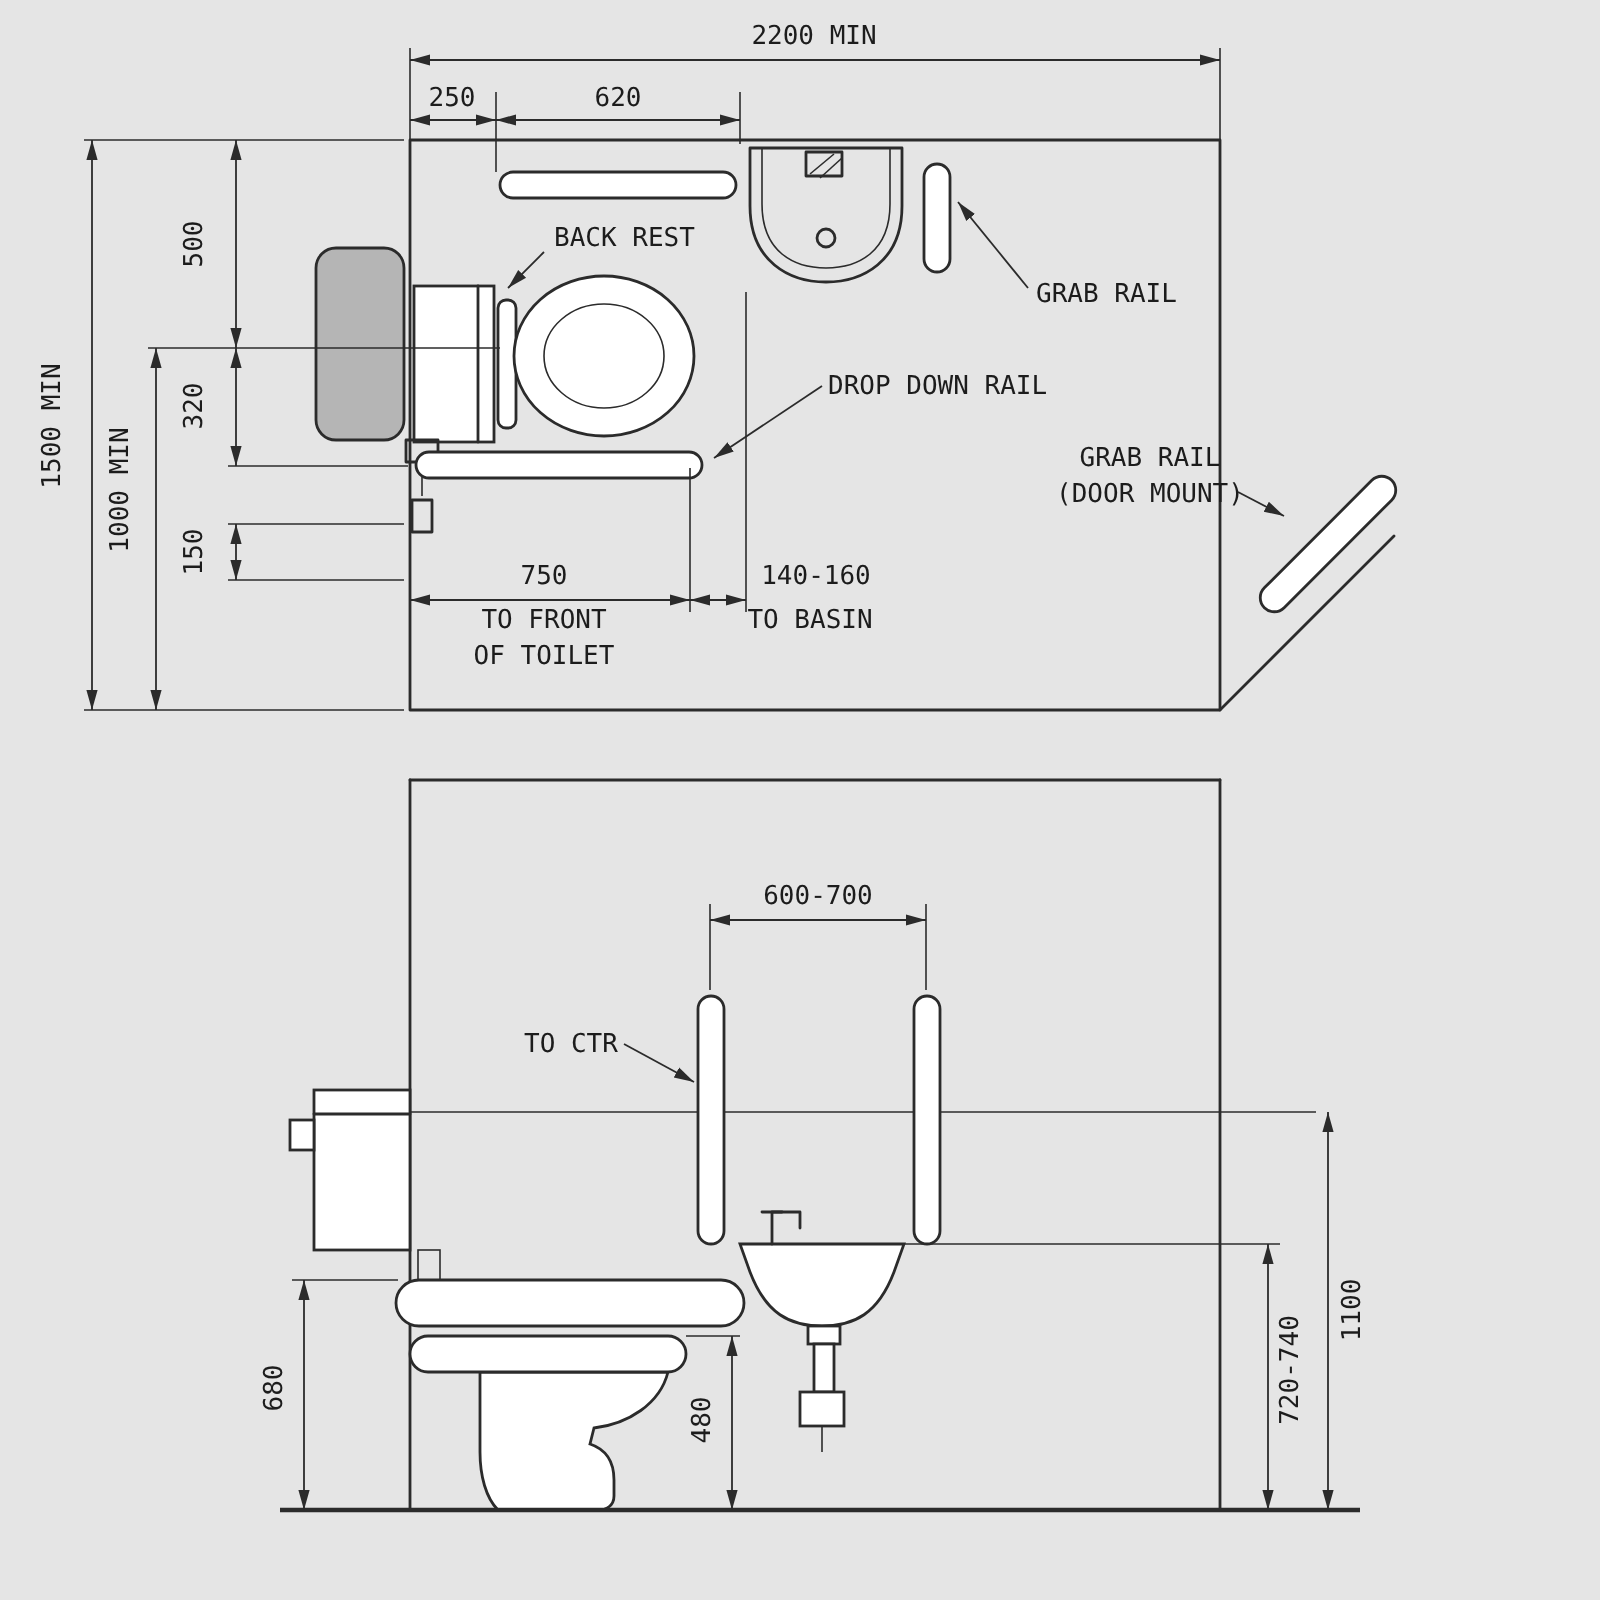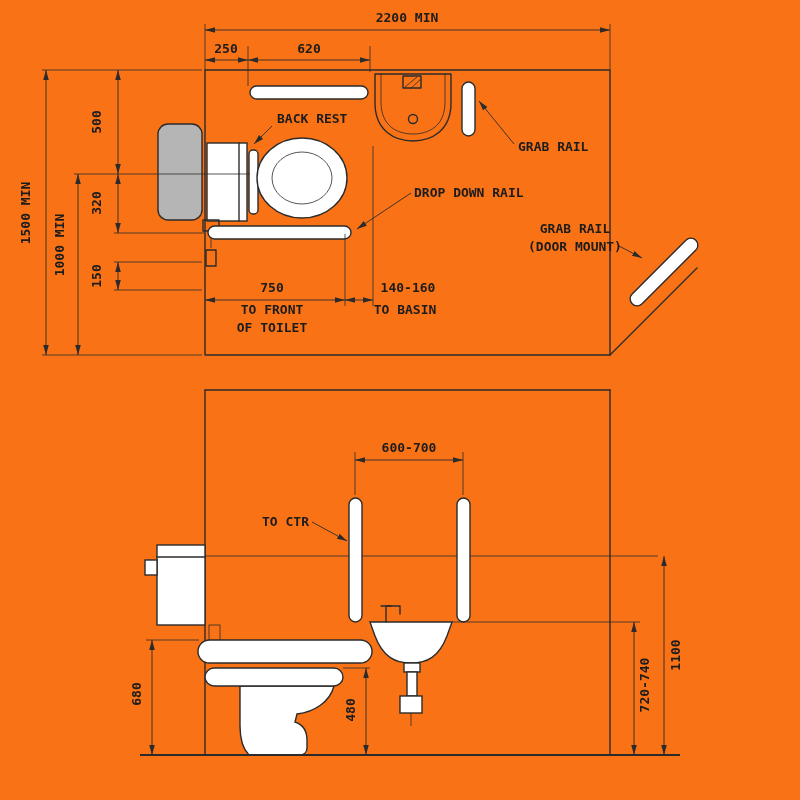--- a/index.html
+++ b/index.html
@@ -1,16 +1,16 @@
 <!DOCTYPE html>
 <html><head>
 <meta charset="utf-8">
 <style>
   html,body{margin:0;padding:0;background:#ffffff;}
-  .page{width:800px;height:800px;background:#f97316;position:relative;overflow:hidden;font-weight:bold;}
+  .page{width:800px;height:800px;background:#e5e5e5;position:relative;overflow:hidden;}
   svg{display:block;}
   .s   {stroke:#2b2b2b;stroke-width:1.4;fill:none;stroke-linejoin:round;stroke-linecap:round;}
   .f   {fill:#ffffff;stroke:#2b2b2b;stroke-width:1.4;}
   .gray{fill:#b5b5b5;stroke:#2b2b2b;stroke-width:1.4;}
   .d   {stroke:#2b2b2b;stroke-width:0.9;fill:none;}
   .e   {stroke:#2b2b2b;stroke-width:0.8;fill:none;}
   .floor{stroke:#2b2b2b;stroke-width:2.2;fill:none;}
   text {font-family:"DejaVu Sans Mono","Liberation Mono",monospace;font-size:13px;fill:#1c1c1c;}
 </style>
 </head>

